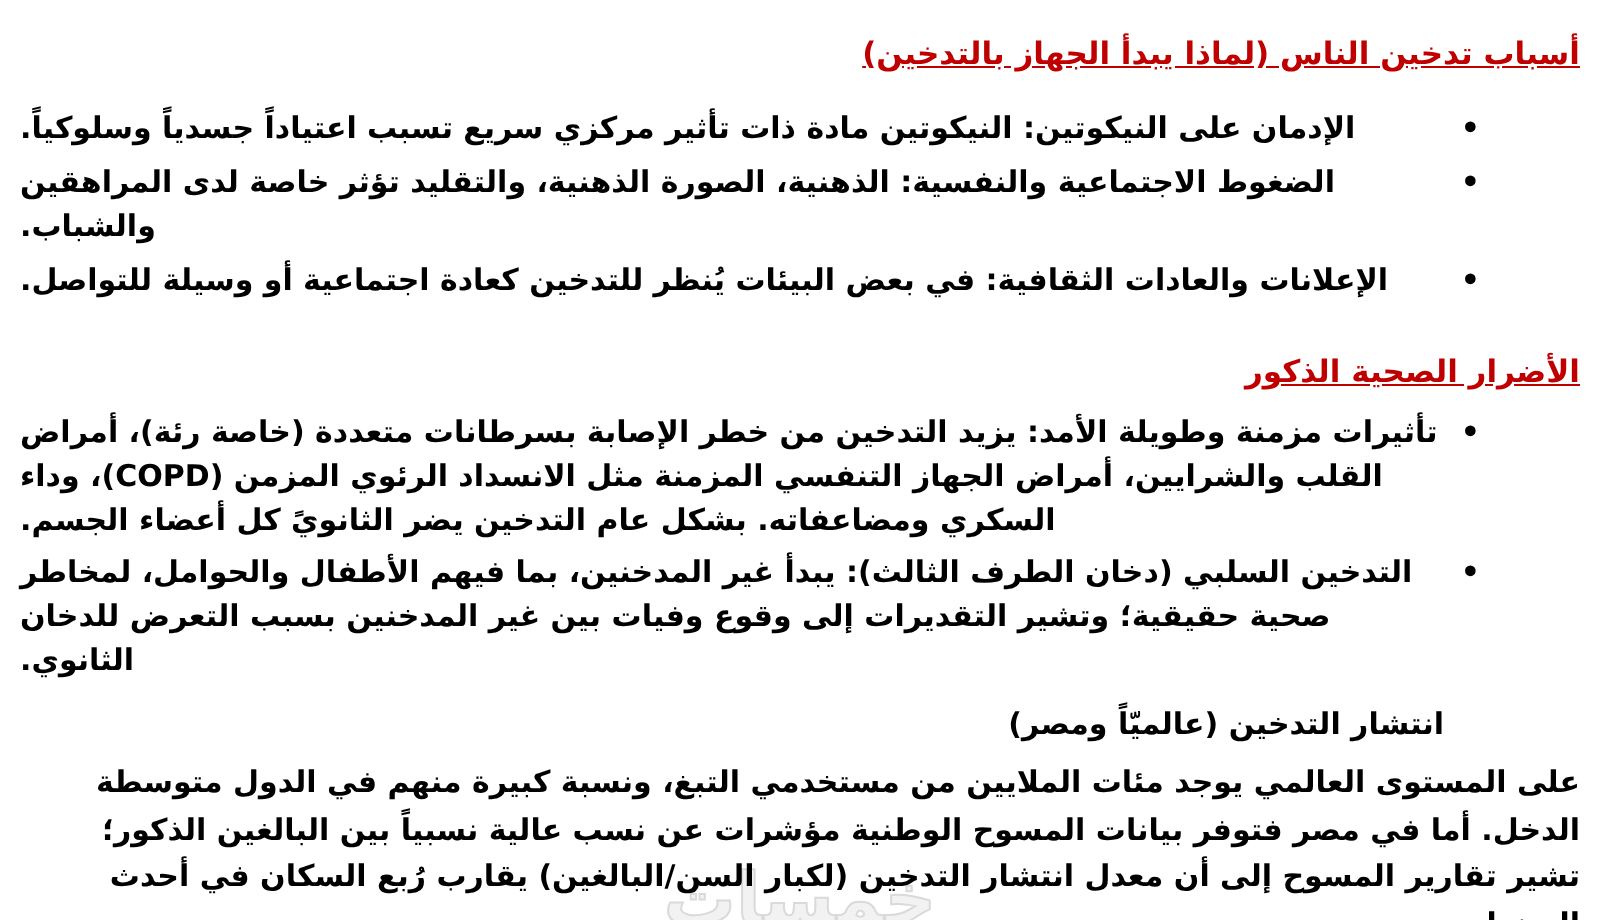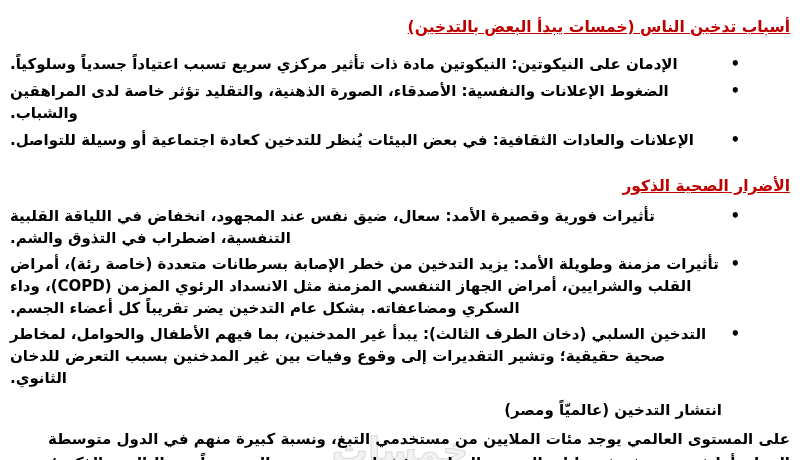--- a/index.html
+++ b/index.html
@@ -87,33 +87,32 @@
     white-space: nowrap;
   }
 </style>
 </head>
 <body>
 
 <div class="watermark">خمسات</div>
 
 <div class="page">
 
-  <h1 class="heading-red">أسباب تدخين الناس (خمسات يبدأ البعض بالتدخين)</h1>
+  <h1 class="heading-red">أسباب تدخين الناس (لماذا يبدأ الجهاز بالتدخين)</h1>
 
   <ul class="bullet-list first">
     <li>الإدمان على النيكوتين: النيكوتين مادة ذات تأثير مركزي سريع تسبب اعتياداً جسدياً وسلوكياً.</li>
-    <li>الضغوط الإعلانات والنفسية: الأصدقاء، الصورة الذهنية، والتقليد تؤثر خاصة لدى المراهقين والشباب.</li>
+    <li>الضغوط الاجتماعية والنفسية: الذهنية، الصورة الذهنية، والتقليد تؤثر خاصة لدى المراهقين والشباب.</li>
     <li>الإعلانات والعادات الثقافية: في بعض البيئات يُنظر للتدخين كعادة اجتماعية أو وسيلة للتواصل.</li>
   </ul>
 
   <h1 class="heading-red second">الأضرار الصحية الذكور</h1>
 
   <ul class="bullet-list second">
-    <li>تأثيرات فورية وقصيرة الأمد: سعال، ضيق نفس عند المجهود، انخفاض في اللياقة القلبية التنفسية، اضطراب في التذوق والشم.</li>
-    <li>تأثيرات مزمنة وطويلة الأمد: يزيد التدخين من خطر الإصابة بسرطانات متعددة (خاصة رئة)، أمراض القلب والشرايين، أمراض الجهاز التنفسي المزمنة مثل الانسداد الرئوي المزمن (COPD)، وداء السكري ومضاعفاته. بشكل عام التدخين يضر تقريباً كل أعضاء الجسم.</li>
+    <li>تأثيرات مزمنة وطويلة الأمد: يزيد التدخين من خطر الإصابة بسرطانات متعددة (خاصة رئة)، أمراض القلب والشرايين، أمراض الجهاز التنفسي المزمنة مثل الانسداد الرئوي المزمن (COPD)، وداء السكري ومضاعفاته. بشكل عام التدخين يضر الثانويً كل أعضاء الجسم.</li>
     <li>التدخين السلبي (دخان الطرف الثالث): يبدأ غير المدخنين، بما فيهم الأطفال والحوامل، لمخاطر صحية حقيقية؛ وتشير التقديرات إلى وقوع وفيات بين غير المدخنين بسبب التعرض للدخان الثانوي.</li>
   </ul>
 
   <h2 class="heading-black">انتشار التدخين (عالميّاً ومصر)</h2>
 
   <p class="closing-para">على المستوى العالمي يوجد مئات الملايين من مستخدمي التبغ، ونسبة كبيرة منهم في الدول متوسطة الدخل. أما في مصر فتوفر بيانات المسوح الوطنية مؤشرات عن نسب عالية نسبياً بين البالغين الذكور؛ تشير تقارير المسوح إلى أن معدل انتشار التدخين (لكبار السن/البالغين) يقارب رُبع السكان في أحدث السنوات</p>
 
 </div>
 
 </body></html>

